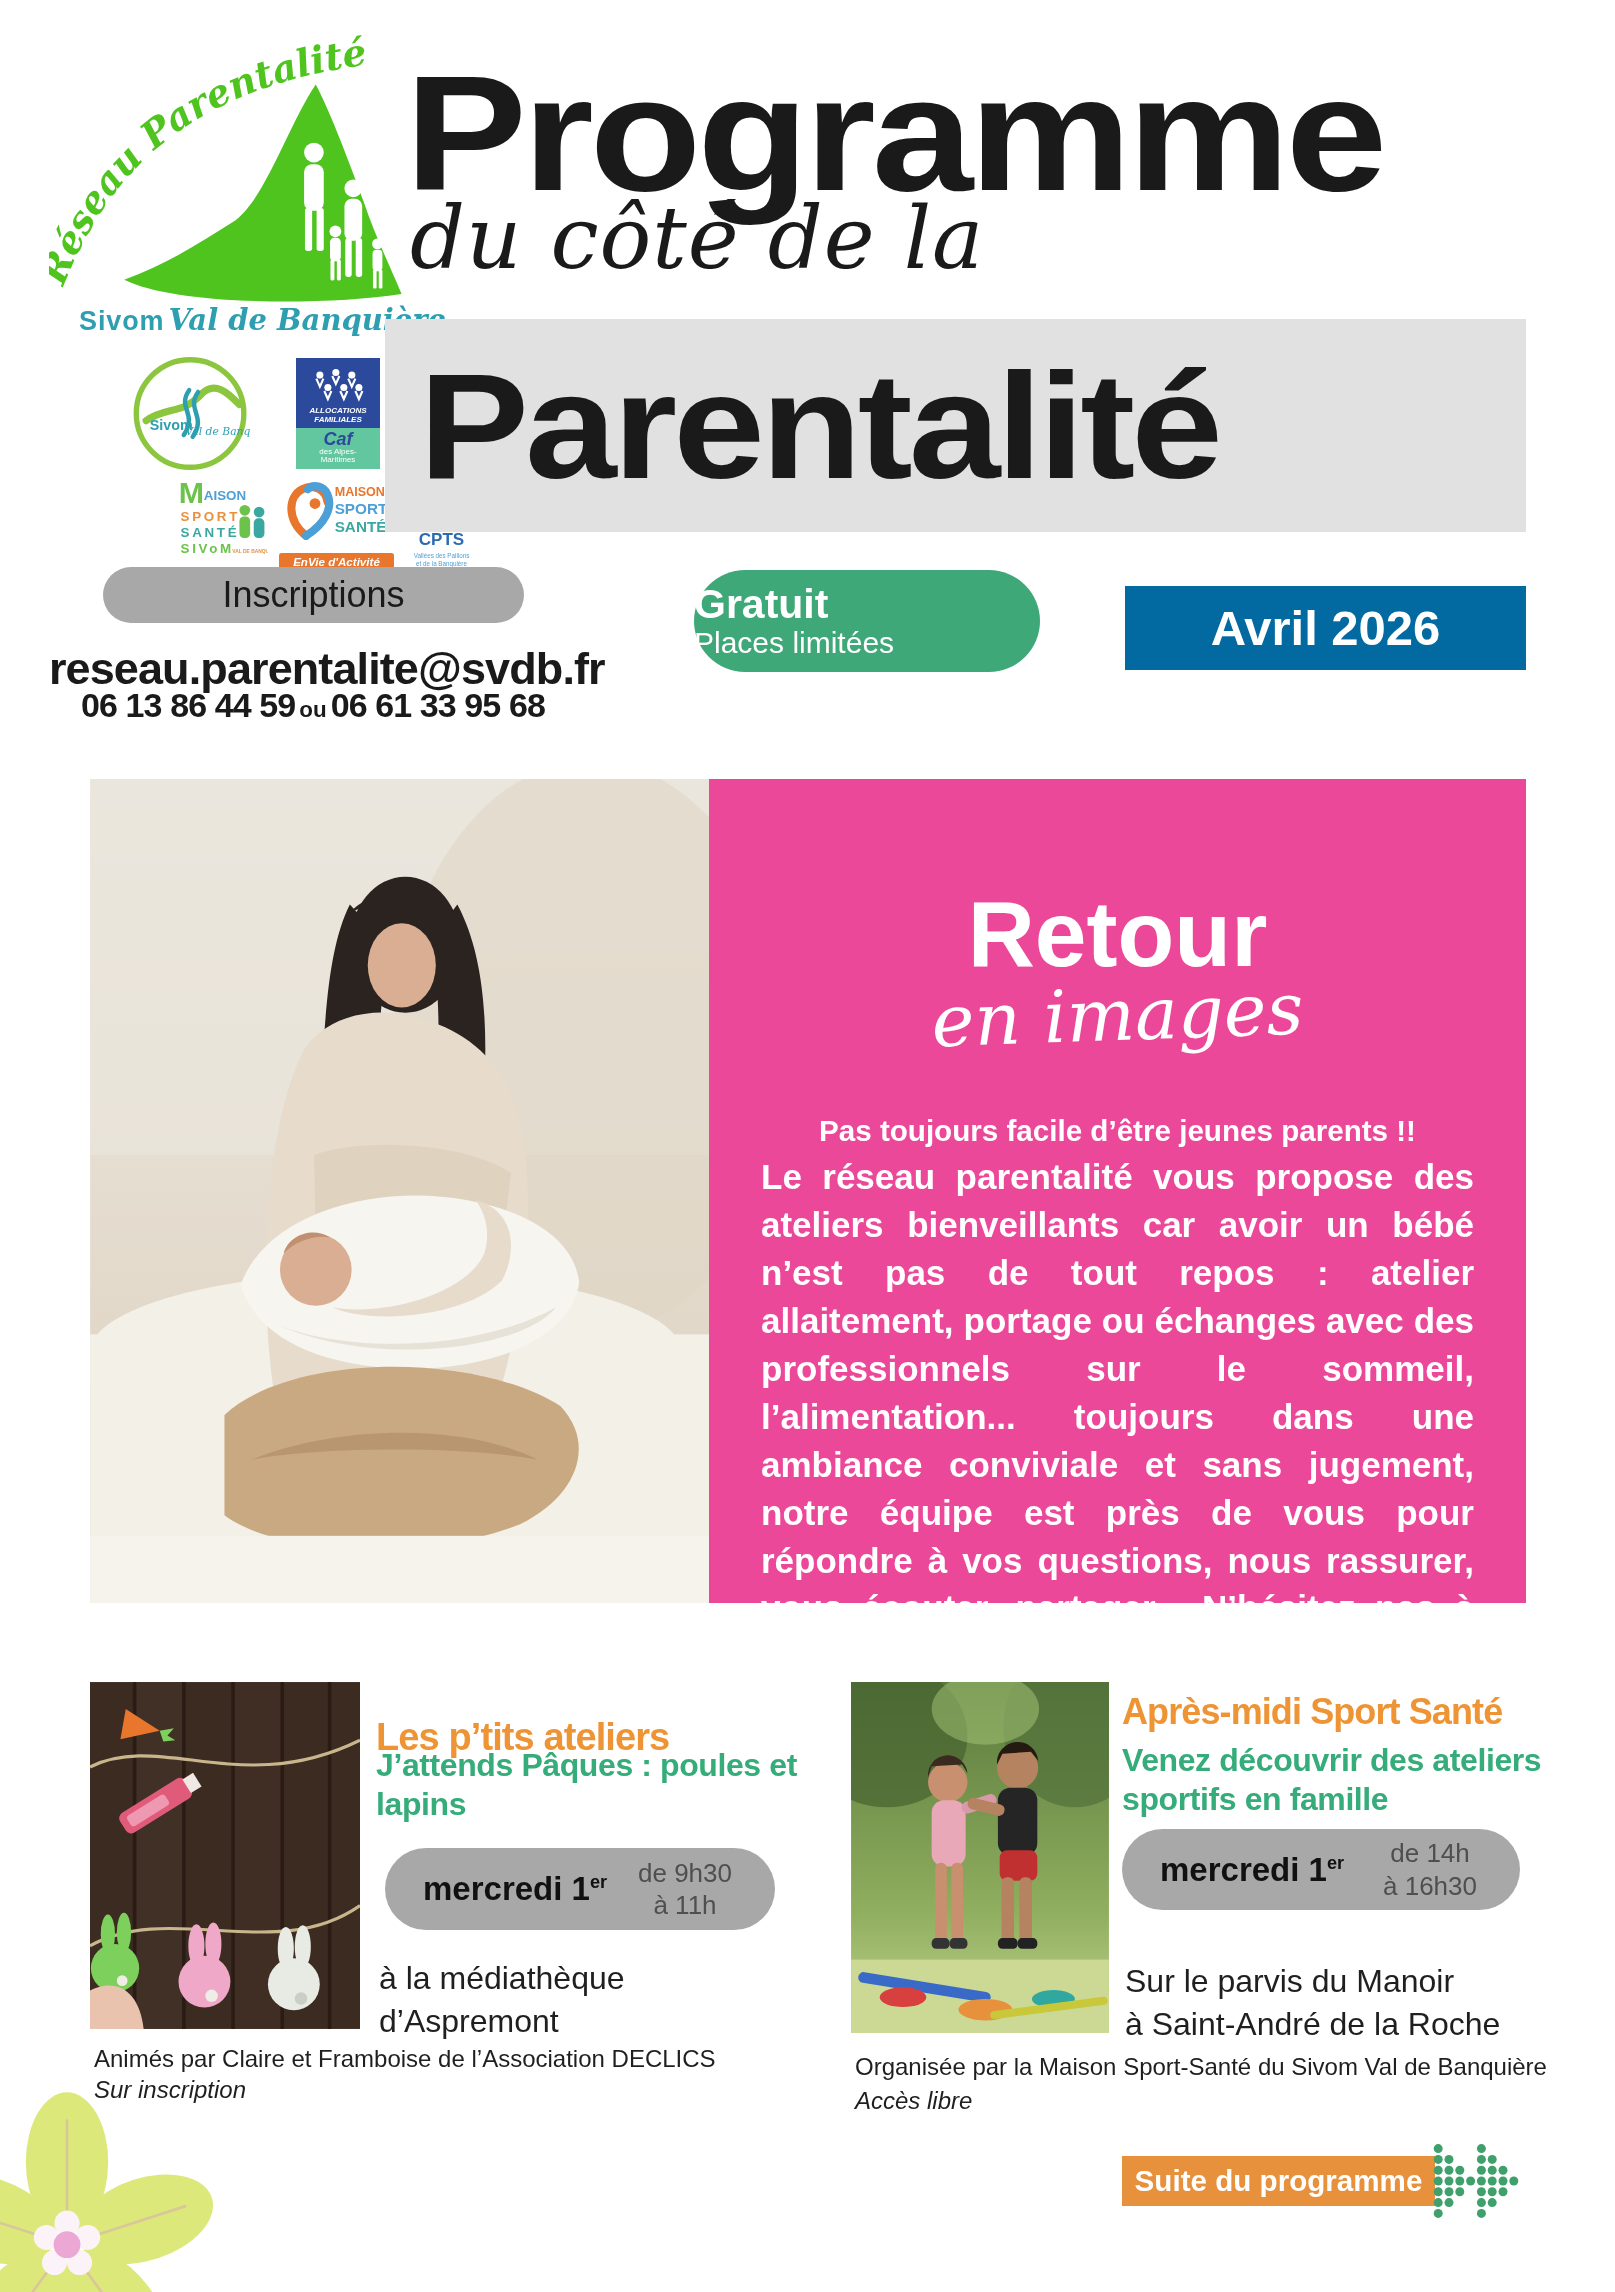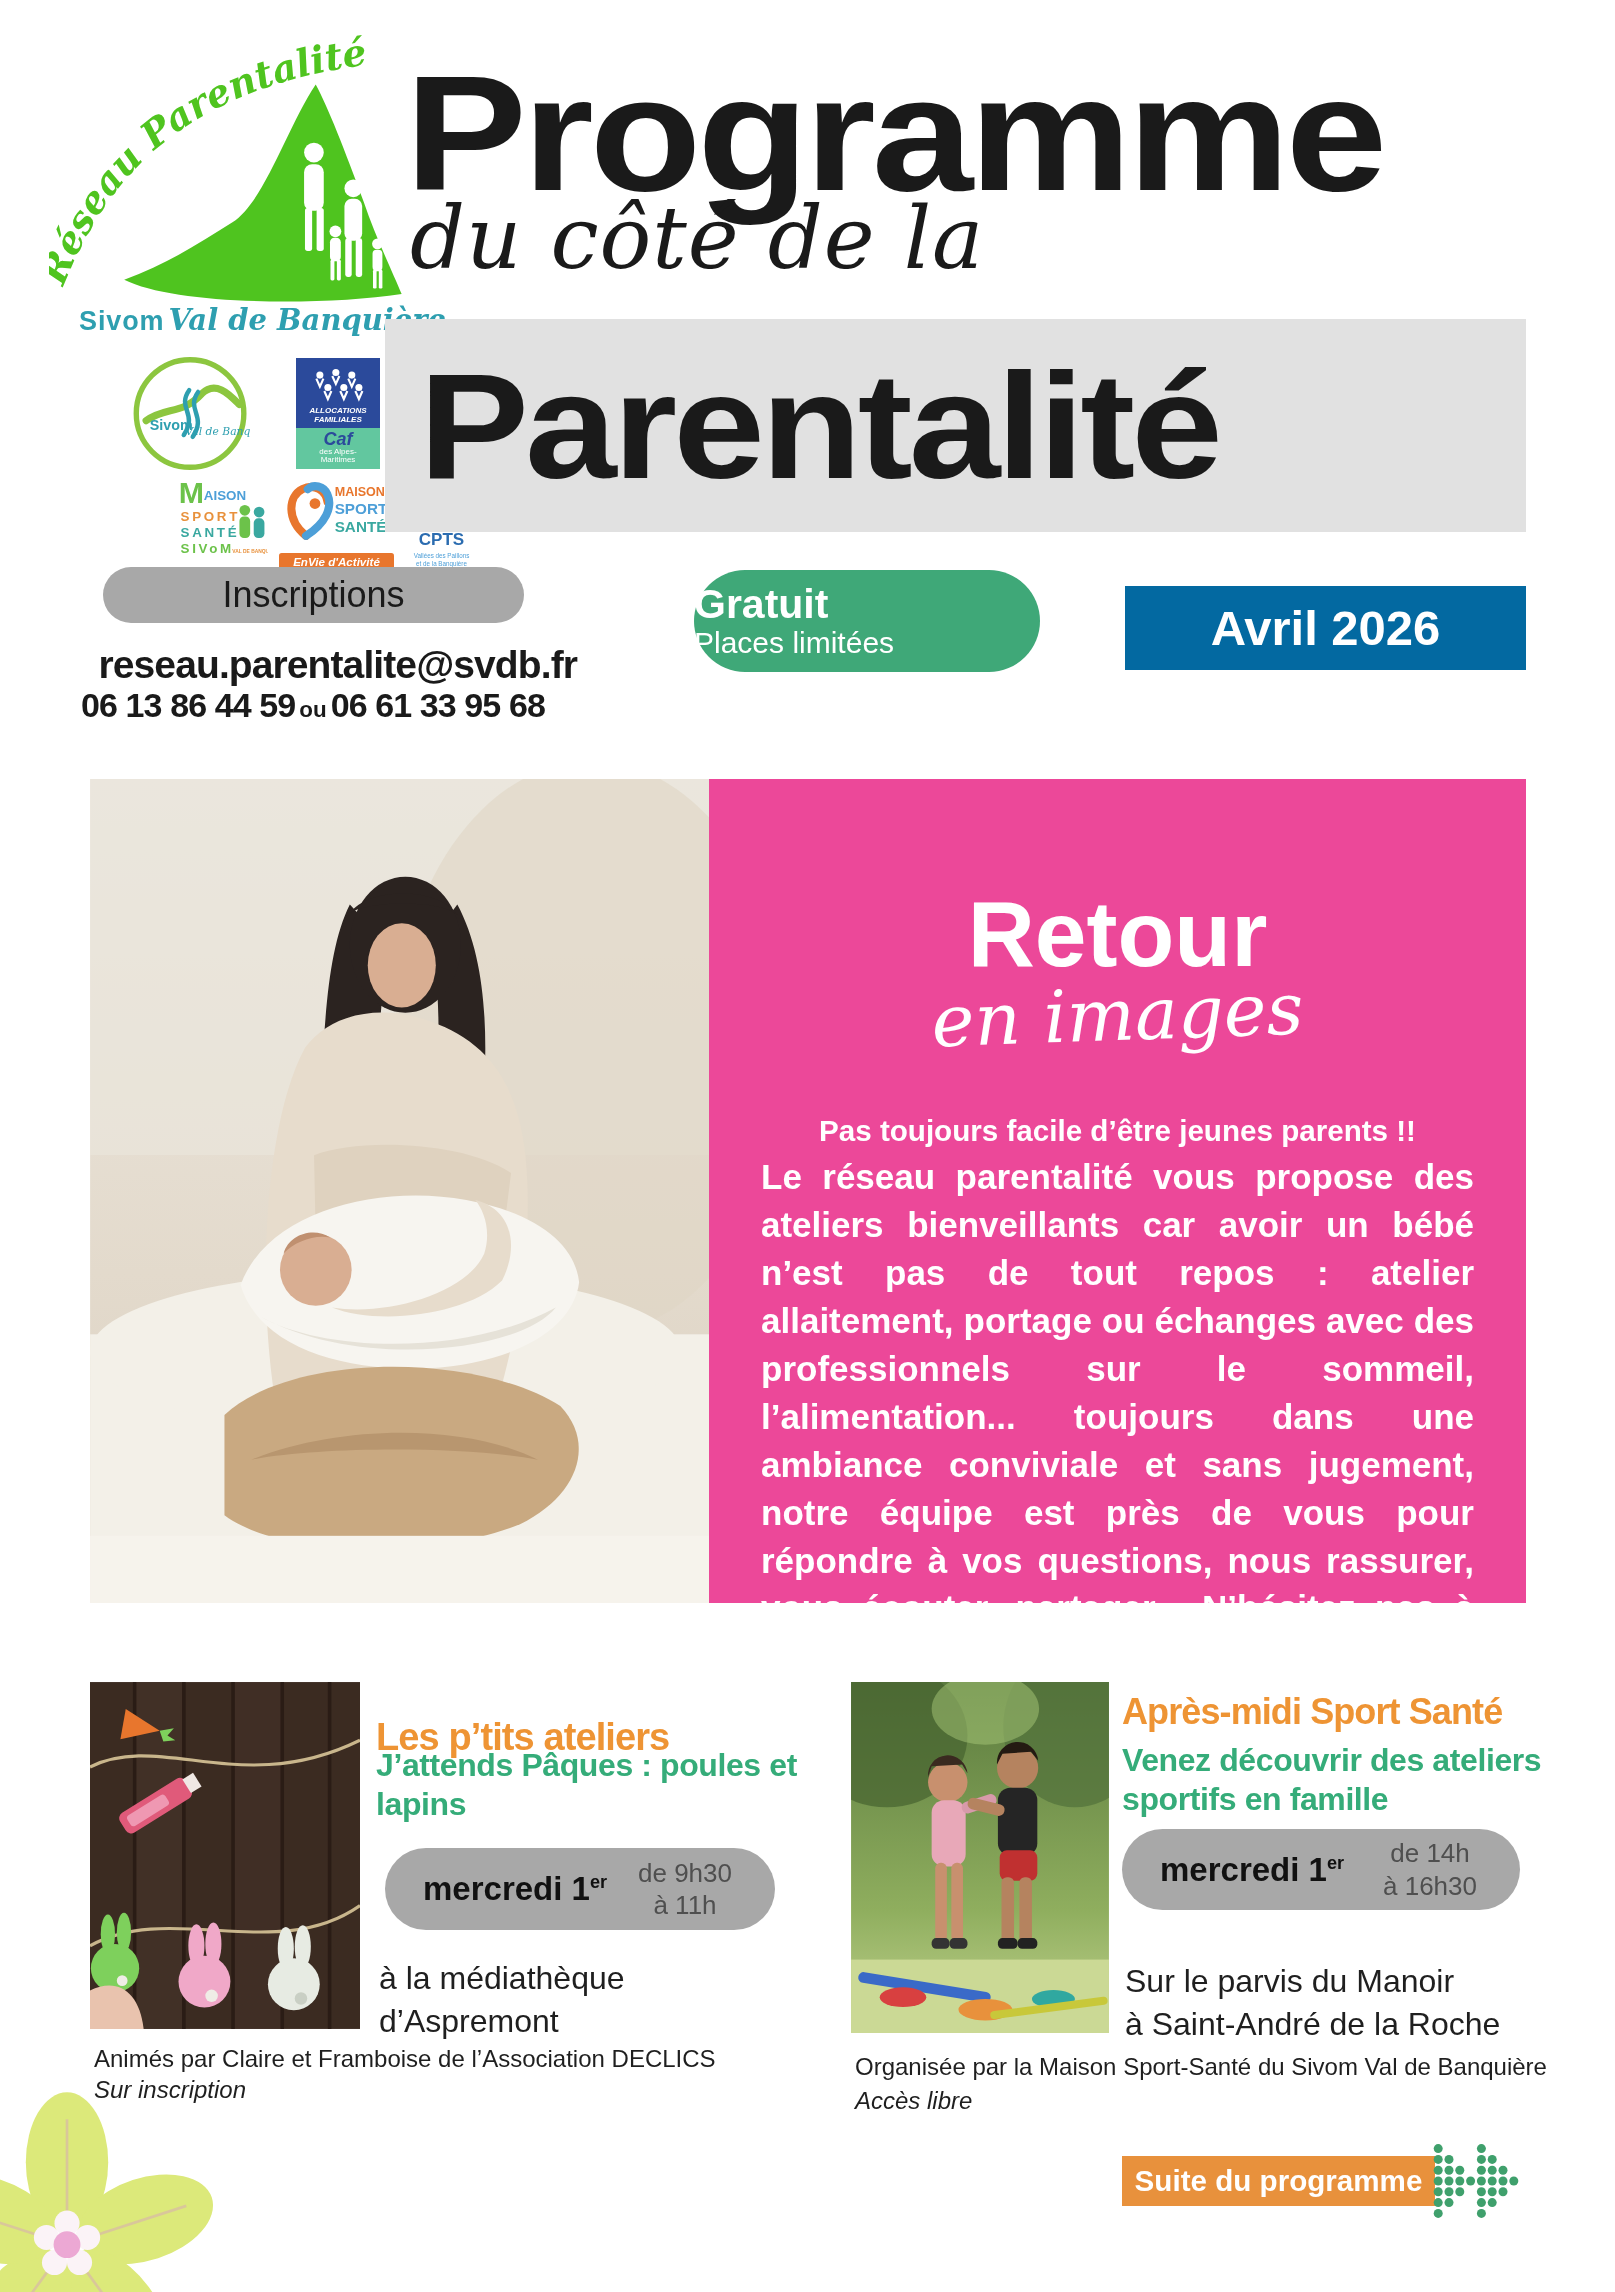--- a/index.html
+++ b/index.html
@@ -9,22 +9,22 @@
 
   
   #org-line{left:79px;top:303px;width:340px;white-space:nowrap;}
   #org-line .sv-bold{font-weight:700;font-size:27px;color:#2E9FB0;letter-spacing:0.9px;}
   #org-line .sv-script{font-family:"DejaVu Serif",serif;font-style:italic;font-weight:700;
                        font-size:29px;color:#2E9FB0;}
   .plogo{position:absolute;}
   #inscriptions-pill{left:103px;top:567px;width:421px;height:56px;background:#A8A8A8;
     border-radius:36px;display:flex;align-items:center;justify-content:center;
     font-size:36px;color:#1a1a1a;}
-  #email-line{left:49px;top:643px;width:528px;text-align:right;font-weight:800;
-    font-size:39px;letter-spacing:-0.9px;}
+  #email-line{left:49px;top:643px;width:528px;text-align:left;font-weight:800;
+    font-size:45px;letter-spacing:-0.9px;}
   #phone-line{left:49px;top:686px;width:528px;text-align:center;white-space:nowrap;}
   #phone-line .num{font-weight:800;font-size:34px;letter-spacing:-0.9px;}
   #phone-line .sep{font-weight:600;font-size:22.4px;}
 
   
   #title-1{left:405px;top:52px;font-size:163px;line-height:1;font-weight:800;
     letter-spacing:-3.6px;transform:scale(1.12,1);transform-origin:left top;white-space:nowrap;}
   #title-2{left:410px;top:195px;font-family:"DejaVu Serif",serif;font-style:italic;
     font-size:86px;line-height:1;letter-spacing:0.9px;white-space:nowrap;}
   #gray-band{left:385px;top:319px;width:1141px;height:213px;background:#E1E1E1;}

